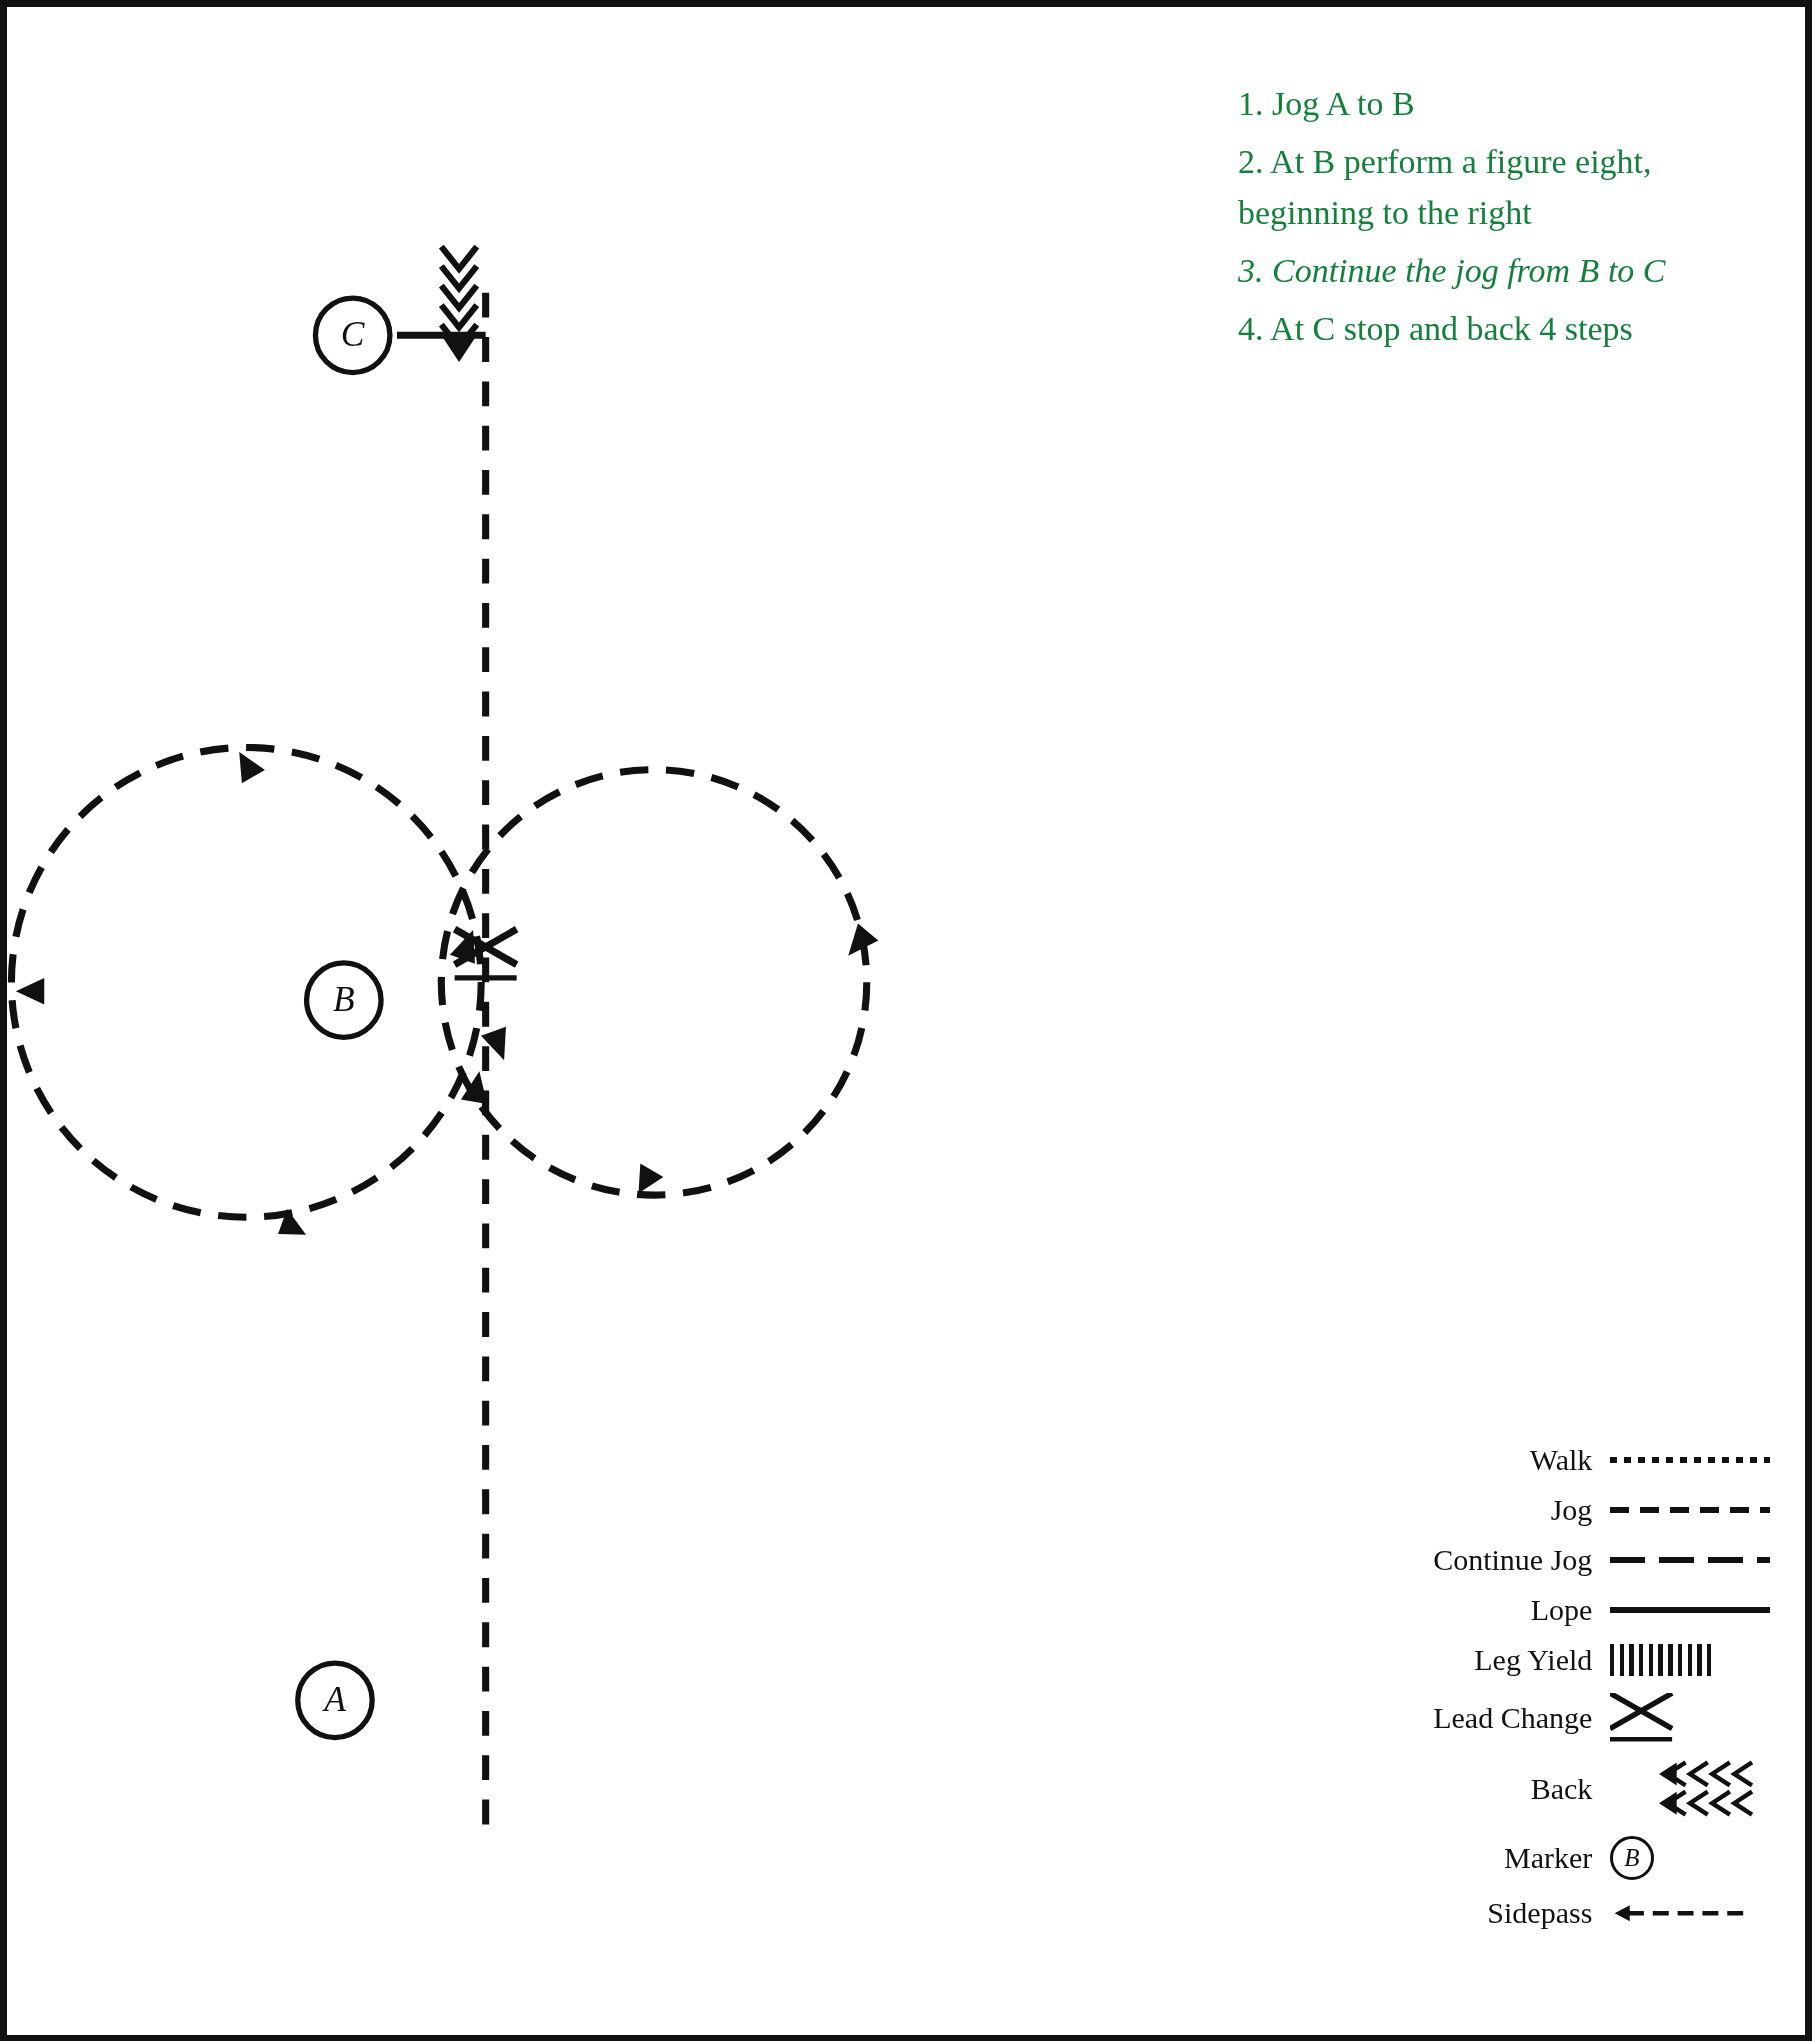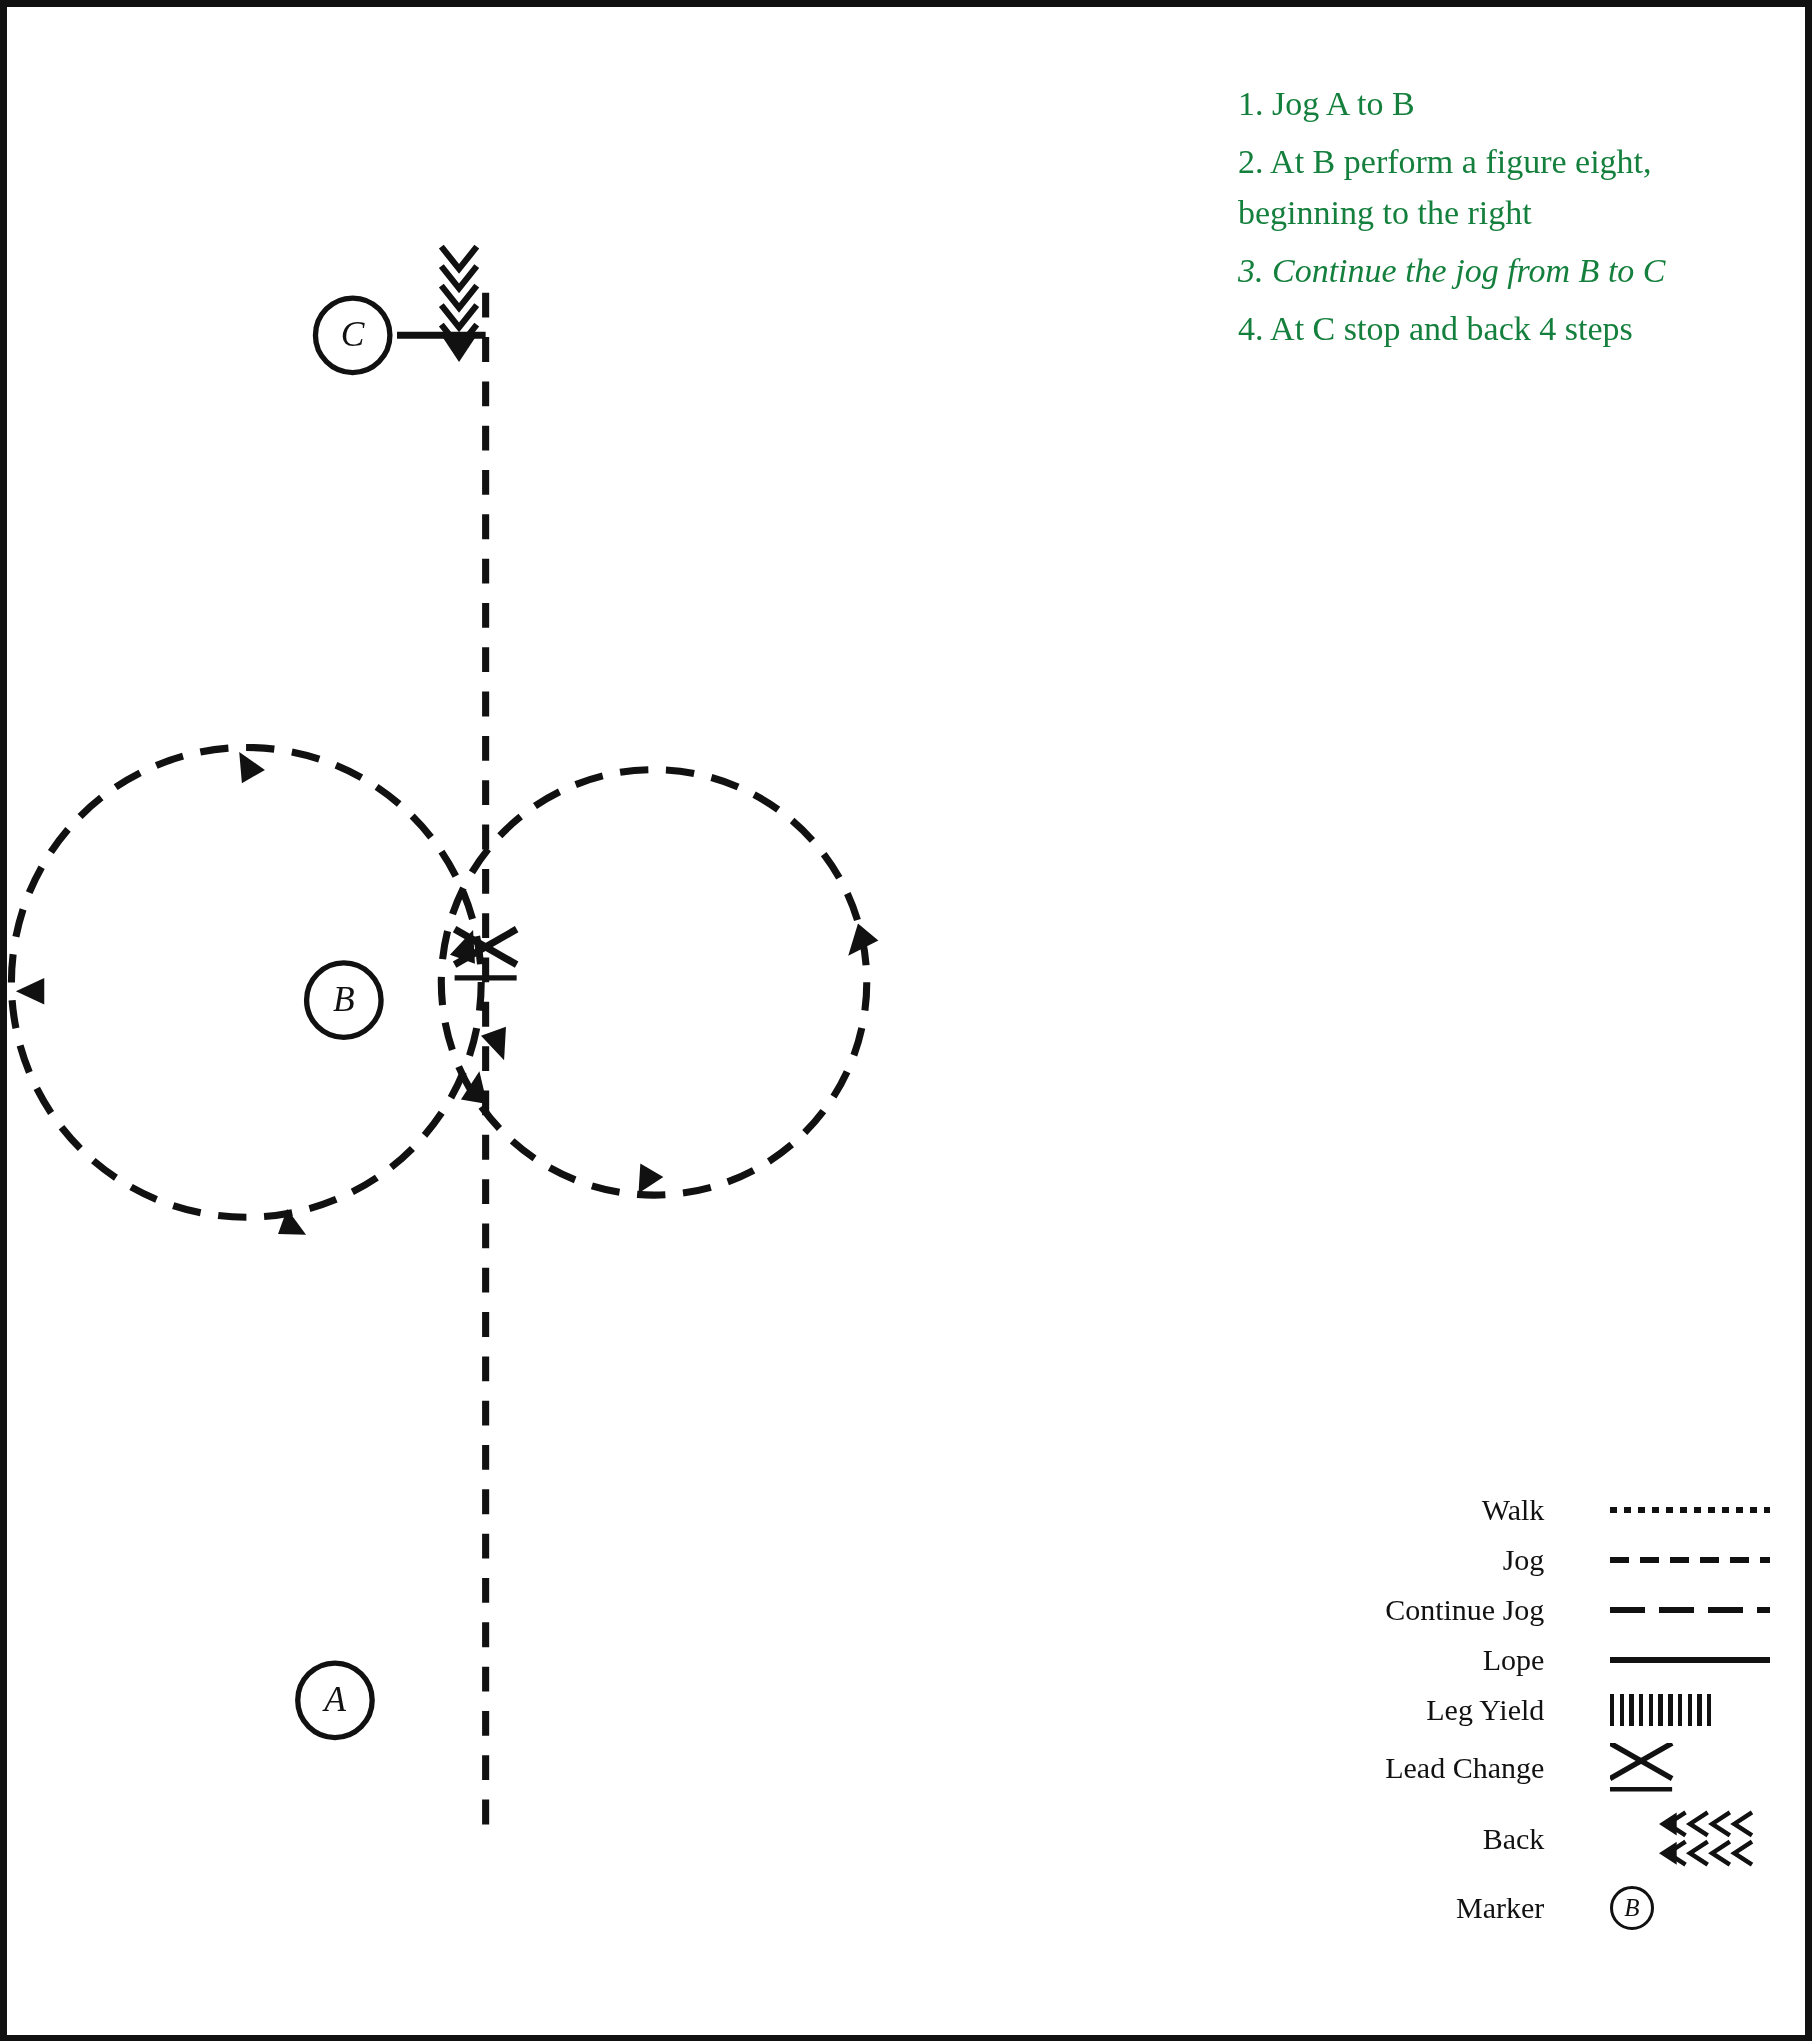--- a/index.html
+++ b/index.html
@@ -31,21 +31,20 @@
       right: 35px;
       width: 603px;
     }
     .legend-item {
       display: flex;
       align-items: center;
       justify-content: flex-end;
       margin-bottom: 16px;
       font-size: 30px;
       color: #111;
-      gap: 48px;
     }
     .legend-label {
       text-align: right;
       margin-right: 17.7px;
       min-width: 195px;
     }
     .legend-line {
       width: 160px;
       display: flex;
       align-items: center;
@@ -254,15 +253,25 @@
     </div>
   </div>
 
   <div class="legend-item">
     <span class="legend-label">Marker</span>
     <div class="legend-line">
       <div class="marker-icon">B</div>
     </div>
   </div>
 
+  <div class="legend-item">
+    <span class="legend-label">Sidepass</span>
+    <div class="legend-line">
+      <svg width="160" height="26.6" viewBox="0 0 180 30">
+
+        <line x1="20" y1="15" x2="160" y2="15" stroke="#111" stroke-width="5" stroke-dasharray="18,10"></line>
+        <polygon points="5,15 22,6 22,24" fill="#111"></polygon>
+      </svg>
+    </div>
+  </div>
 
 </div>
 
 
 </body></html>

